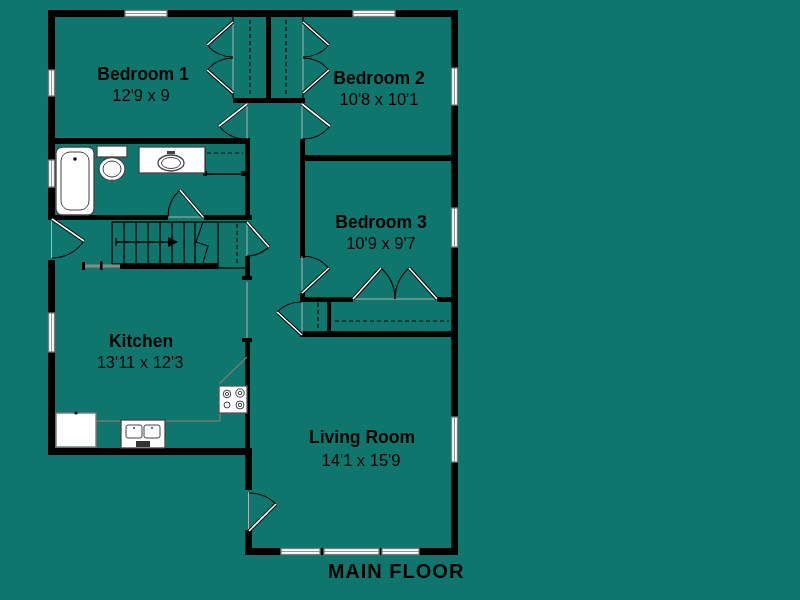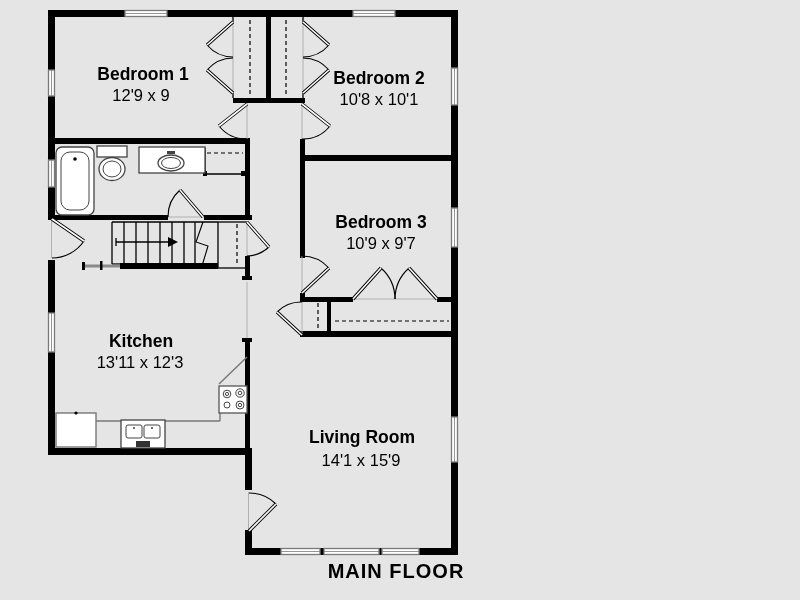--- a/index.html
+++ b/index.html
@@ -1,16 +1,16 @@
 <!DOCTYPE html>
 <html><head>
 <meta charset="utf-8">
 <style>
   html,body{margin:0;padding:0;background:#ffffff;}
-  .stage{position:relative;width:800px;height:600px;background:#e5e5e5;overflow:hidden;
+  .stage{position:relative;width:800px;height:600px;background:#0f766e;overflow:hidden;
          font-family:"Liberation Sans",sans-serif;}
   svg{position:absolute;left:0;top:0;}
   .wall{fill:#000000;stroke:none;}
   .thin{stroke:#000000;stroke-width:1.3;fill:none;}
   .thin2{stroke:#000000;stroke-width:1.1;fill:none;}
   .jamb{stroke:#b0b0b0;stroke-width:1;fill:none;}
   .dash{stroke:#000000;stroke-width:1.2;stroke-dasharray:4 3;fill:none;}
   .arc{stroke:#000000;stroke-width:1.1;fill:none;}
   .panel-o{stroke:#000000;stroke-width:3.4;fill:none;}
   .panel-i{stroke:#ffffff;stroke-width:1.6;fill:none;}

